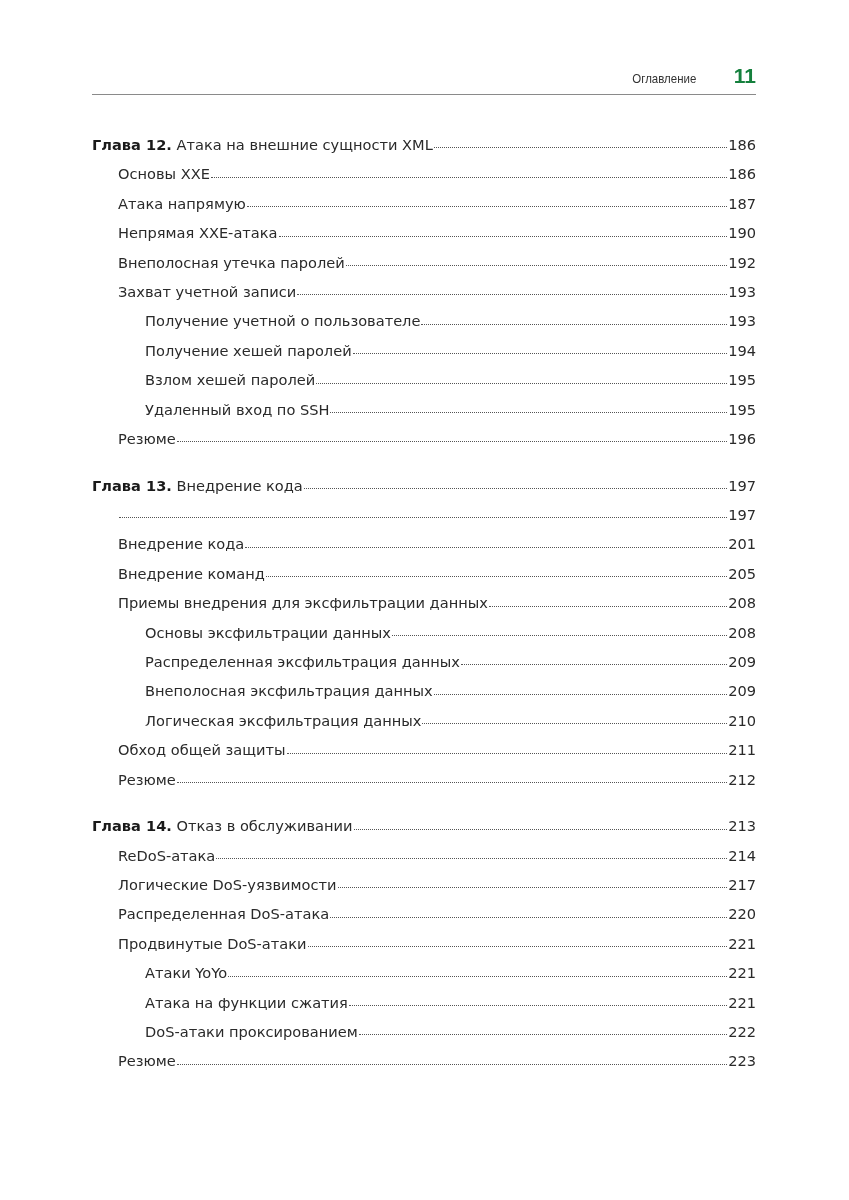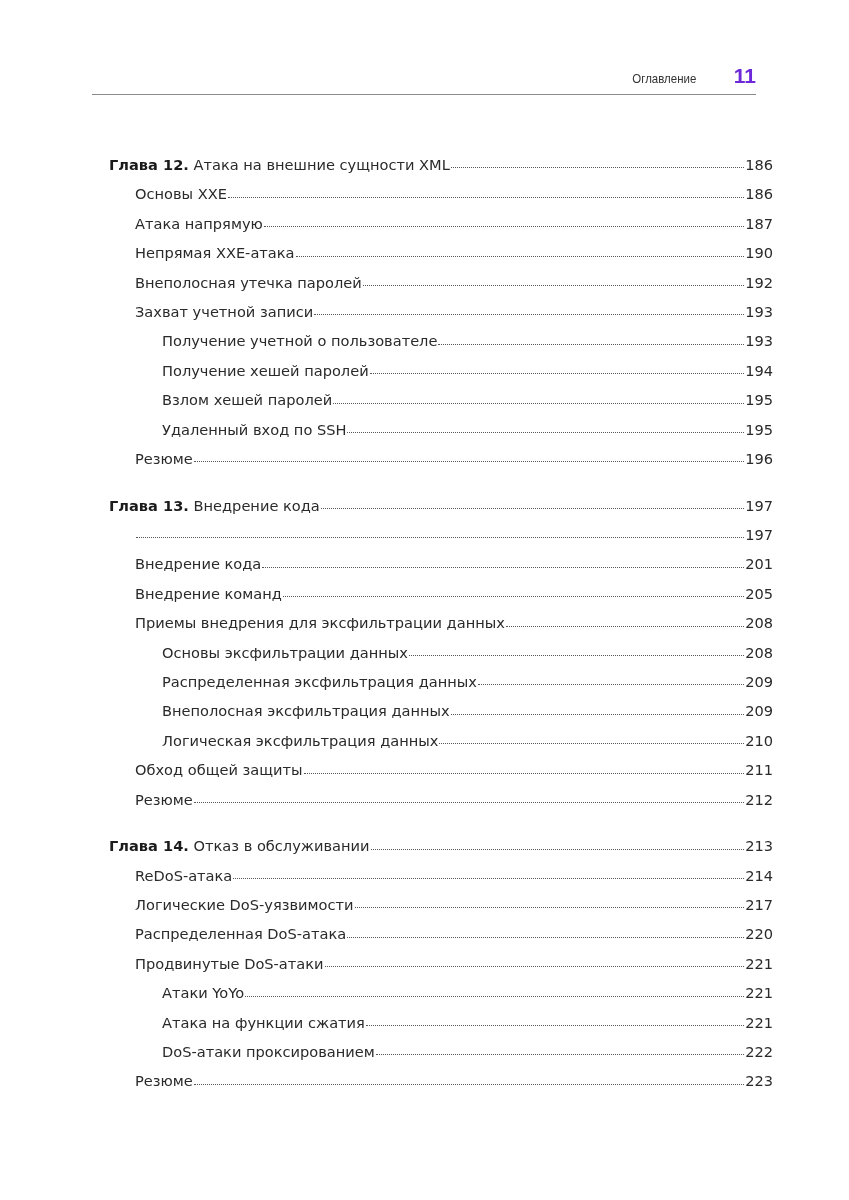--- a/index.html
+++ b/index.html
@@ -12,23 +12,23 @@
     position: absolute; left: 92px; top: 64px; width: 664px; height: 30px;
     border-bottom: 1.5px solid #8a8a8a;
   }
   .header-title {
     position: absolute; right: 60px; top: 7px;
     font-family: "Liberation Sans", sans-serif; font-size: 13.5px; color: #333;
     transform: scaleX(0.85); transform-origin: right center;
   }
   .header-page {
     position: absolute; right: 0; top: 0;
-    font-family: "Liberation Sans", sans-serif; font-weight: bold; font-size: 21px; color: #6d28d9;
-  }
-  .toc { position: absolute; left: 109px; top: 130px; width: 664px; margin-top: 20px; }
+    font-family: "Liberation Sans", sans-serif; font-weight: bold; font-size: 21px; color: #15803d;
+  }
+  .toc { position: absolute; left: 92px; top: 130px; width: 664px; }
   .chapter { margin-bottom: 17.3px; }
   .row {
     display: flex; align-items: baseline; height: 29.4px; line-height: 29.4px;
     font-size: 14.6px; white-space: nowrap;
   }
   .row.level-0 { padding-left: 0; }
   .row.level-1 { padding-left: 26px; }
   .row.level-2 { padding-left: 53px; }
   .row .label { flex: 0 0 auto; }
   .row .label b { font-weight: bold; color: #1a1a1a; }

